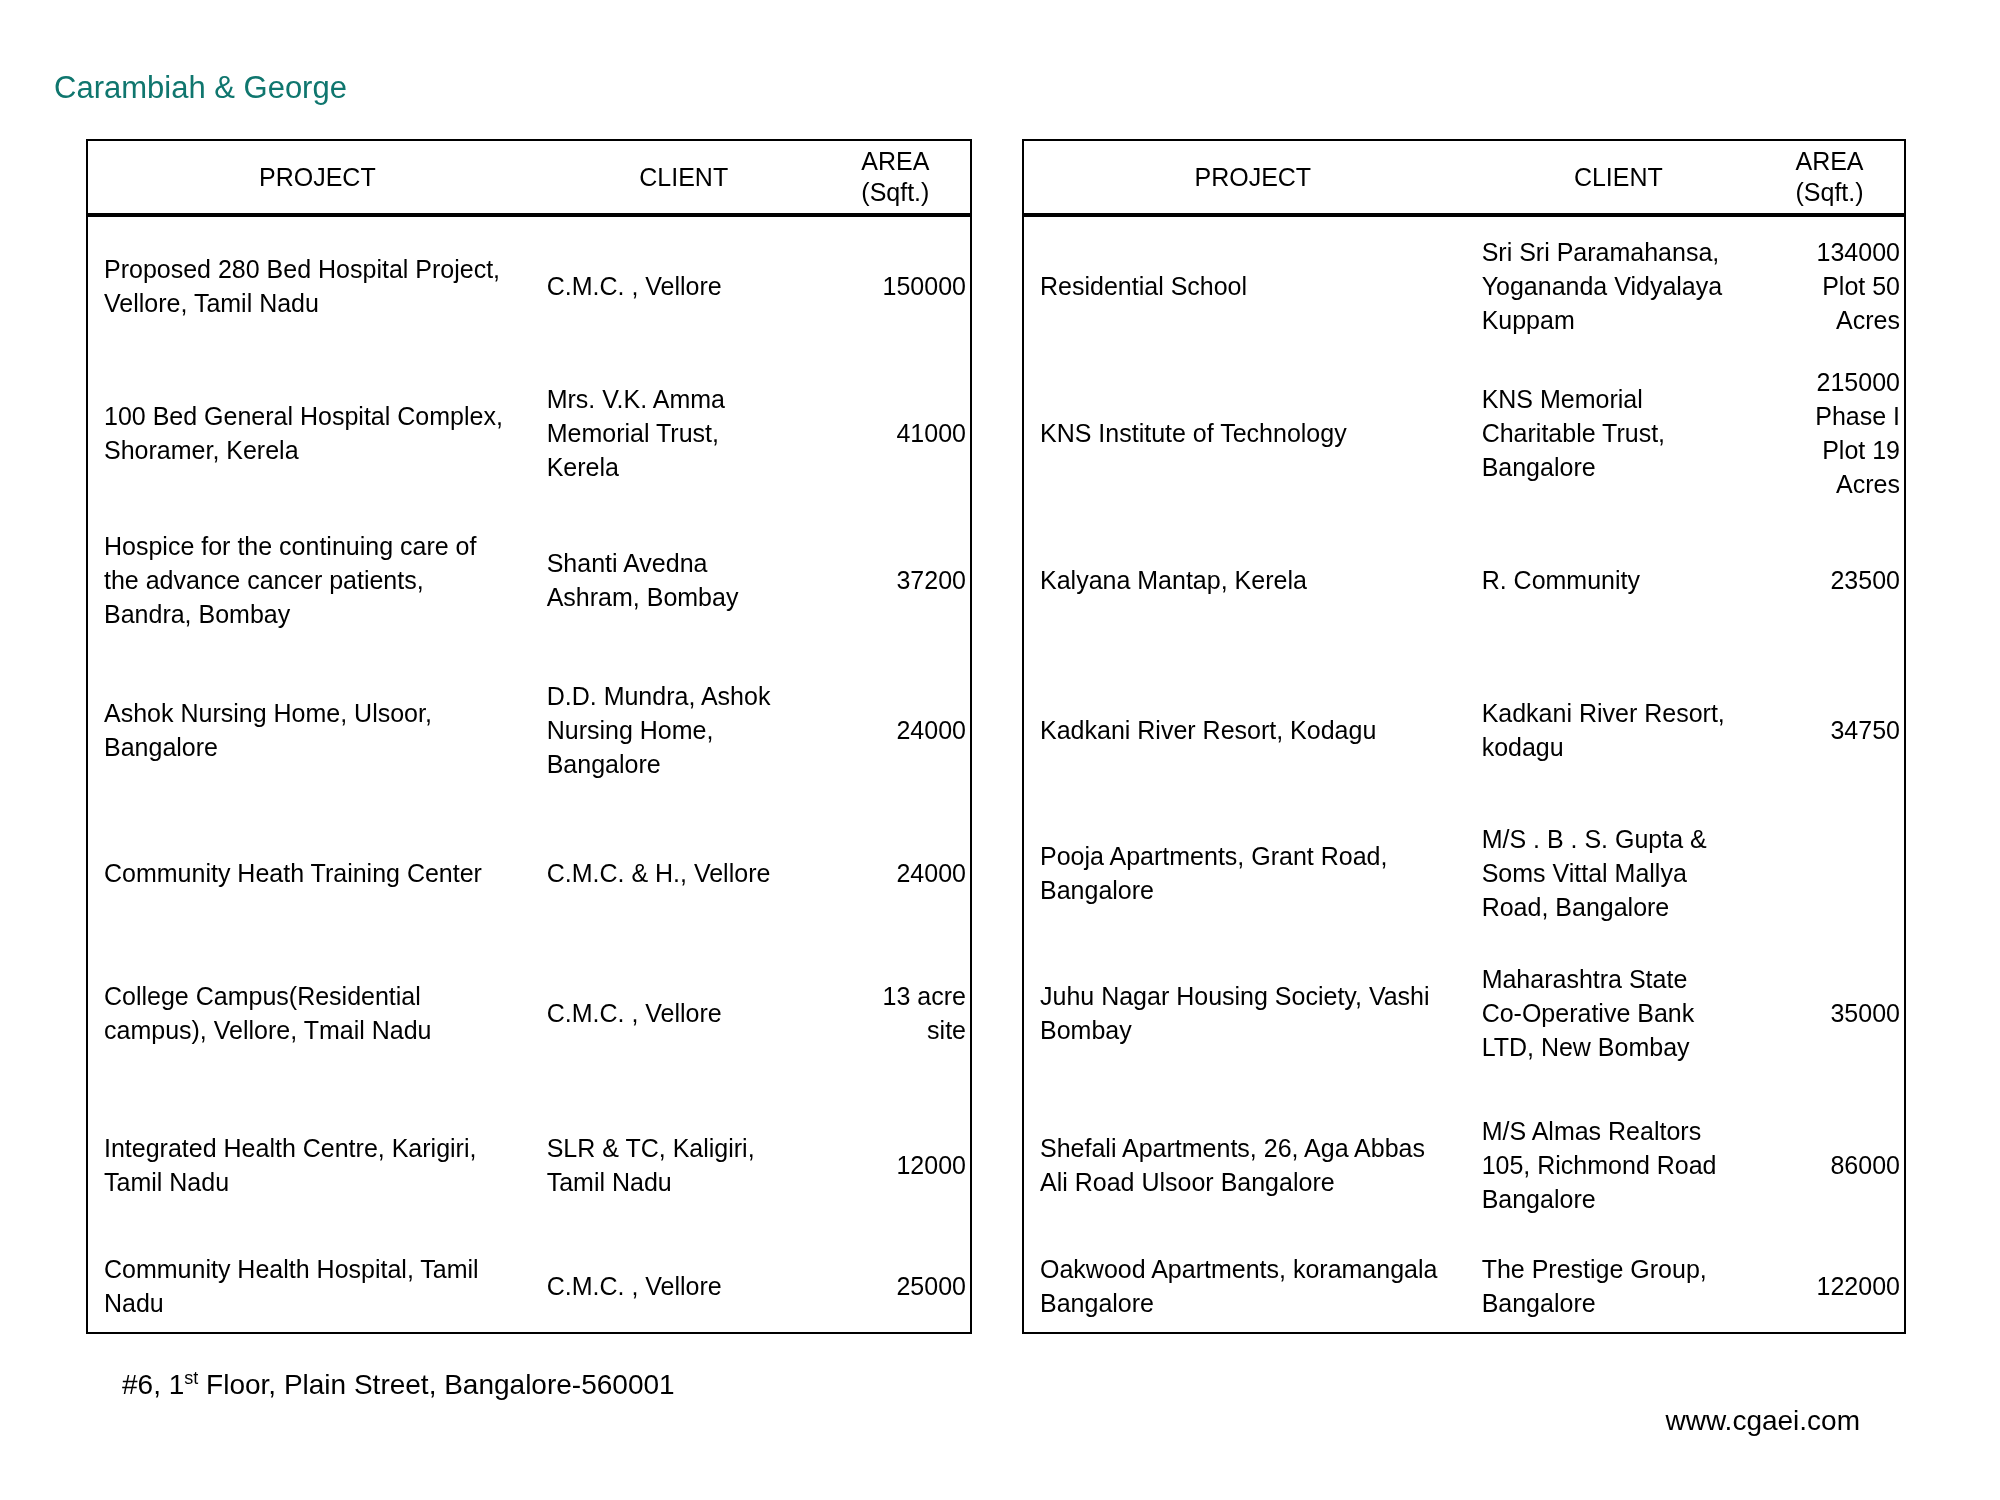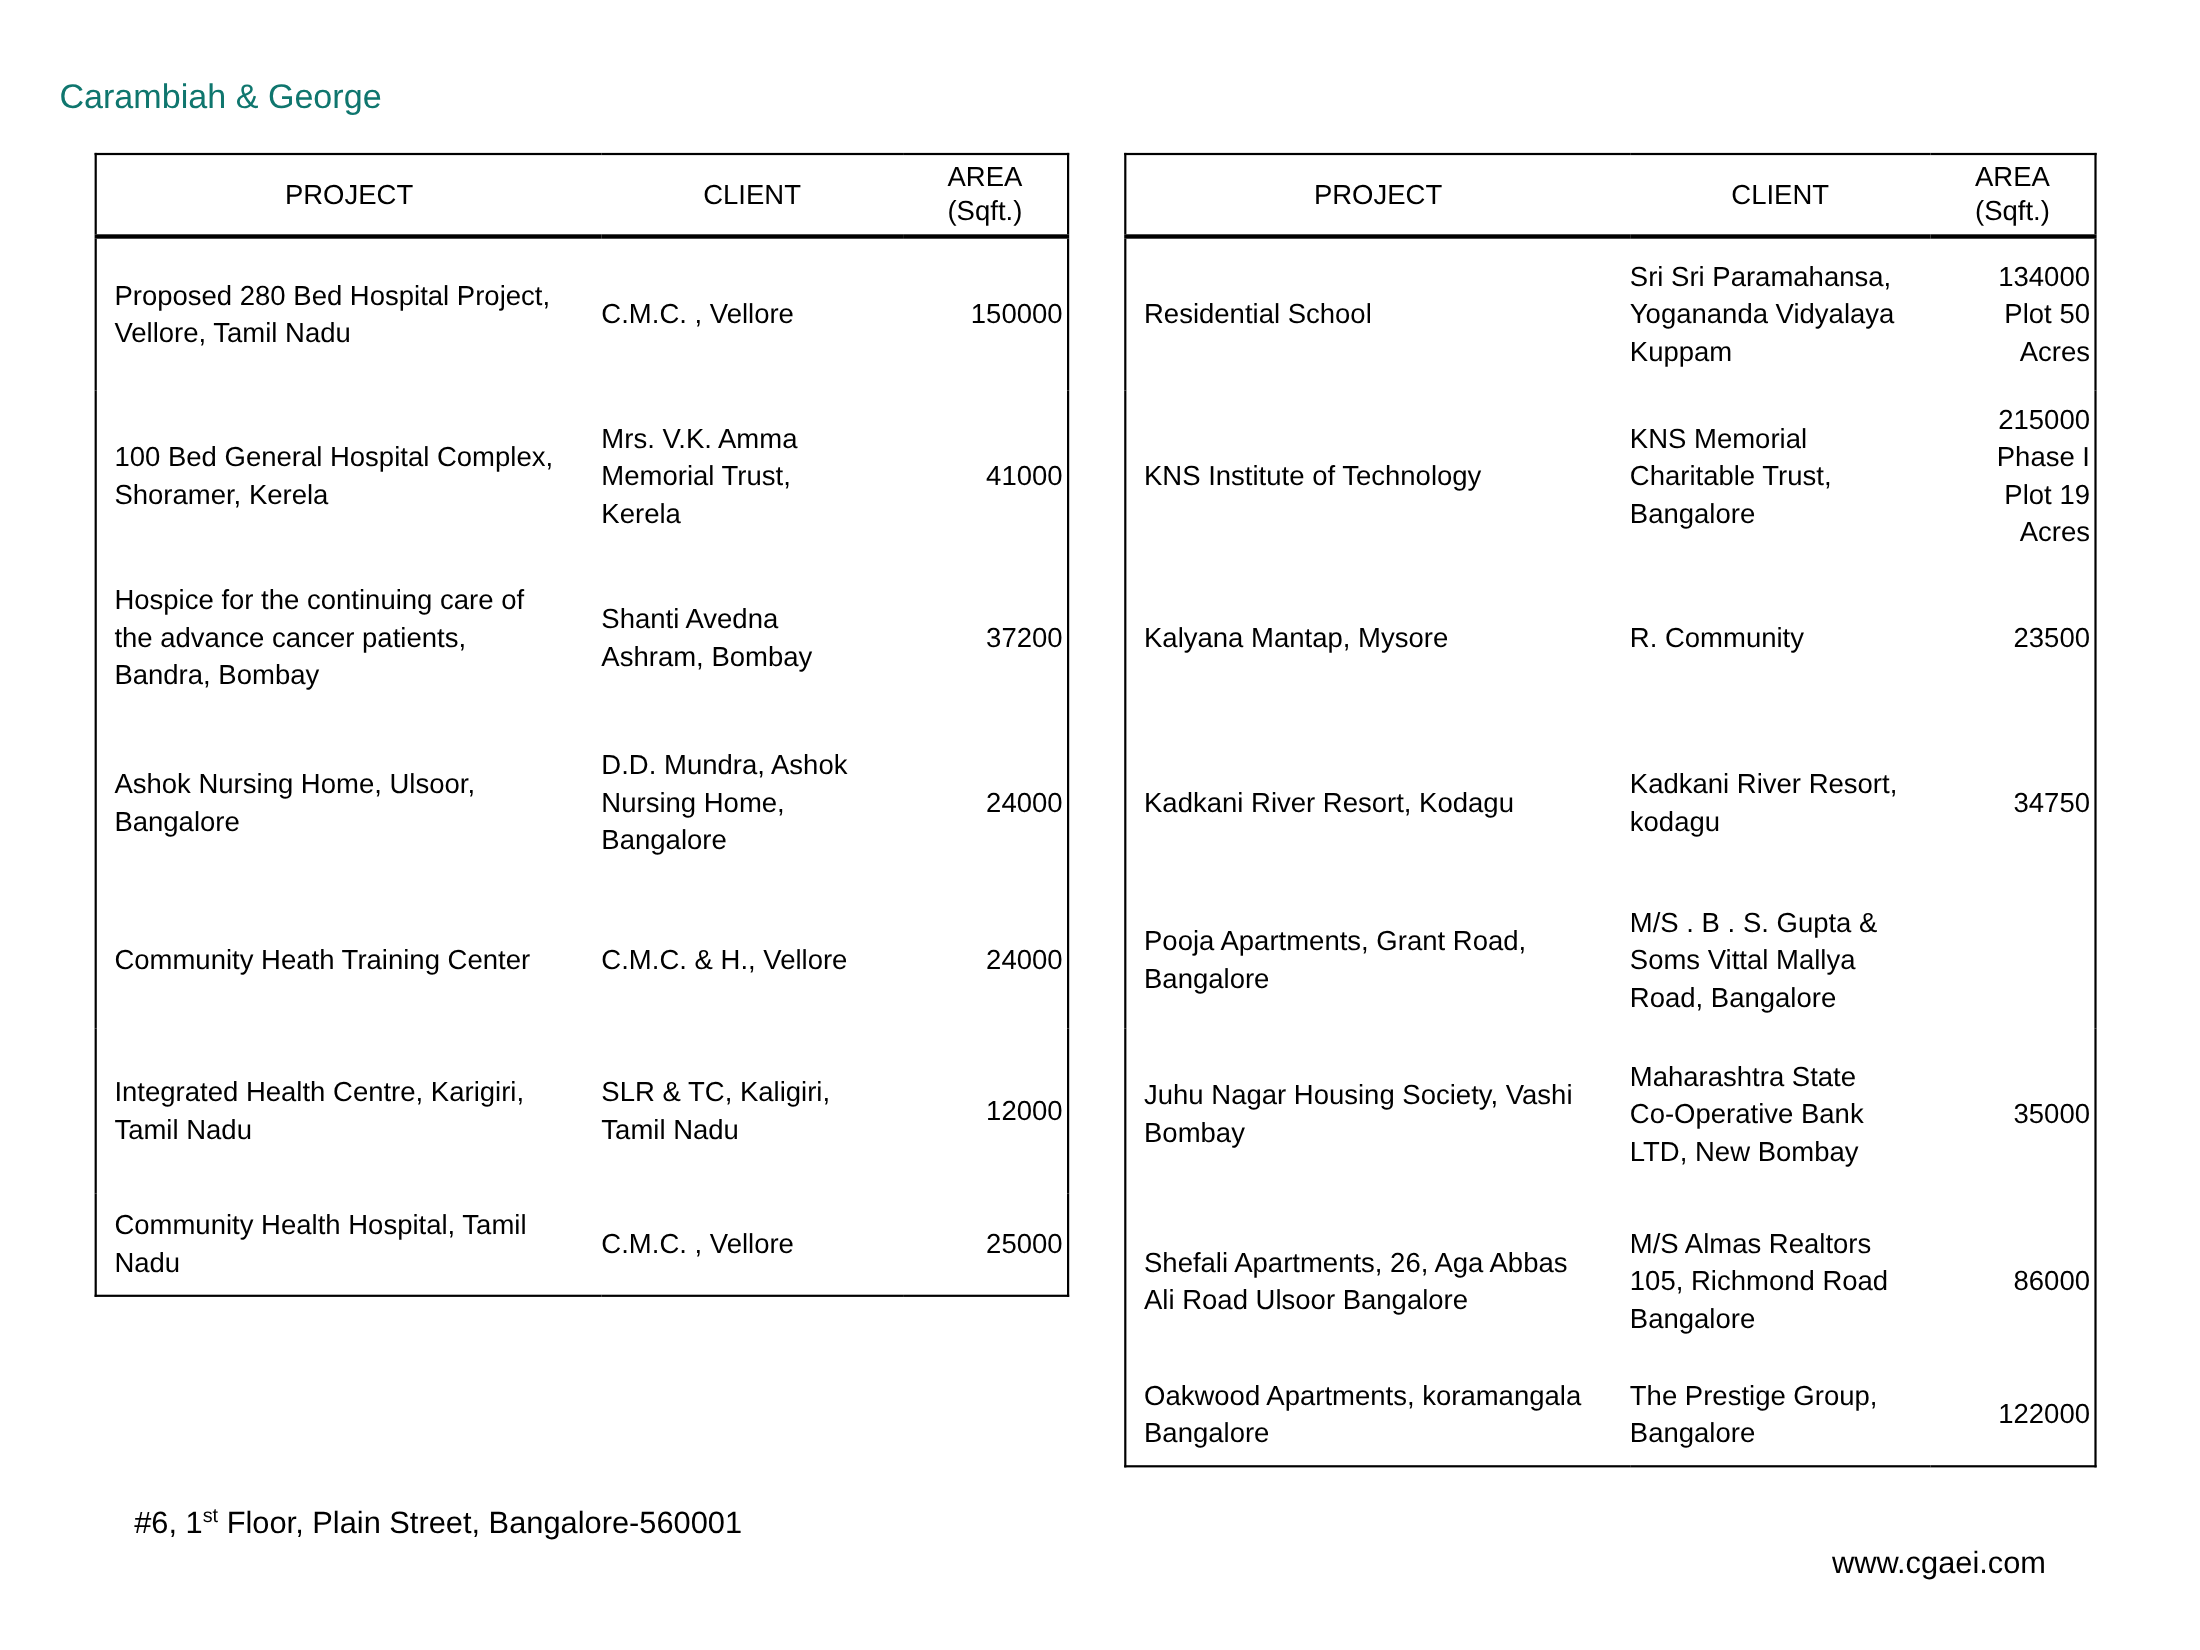--- a/index.html
+++ b/index.html
@@ -111,20 +111,27 @@
       <td class="client">D.D. Mundra, Ashok
 Nursing Home,
 Bangalore</td>
       <td class="area">24000</td>
     </tr>
     <tr class="r5">
       <td class="project">Community Heath Training Center</td>
       <td class="client">C.M.C. &amp; H., Vellore</td>
       <td class="area">24000</td>
     </tr>
+    <tr class="r6">
+      <td class="project">College Campus(Residential
+campus), Vellore, Tmail Nadu</td>
+      <td class="client">C.M.C. , Vellore</td>
+      <td class="area">13 acre
+site</td>
+    </tr>
     <tr class="r7">
       <td class="project">Integrated Health Centre, Karigiri,
 Tamil Nadu</td>
       <td class="client">SLR &amp; TC, Kaligiri,
 Tamil Nadu</td>
       <td class="area">12000</td>
     </tr>
     <tr class="r8">
       <td class="project">Community Health Hospital, Tamil
 Nadu</td>
@@ -162,21 +169,21 @@
       <td class="project">KNS Institute of Technology</td>
       <td class="client">KNS Memorial
 Charitable Trust,
 Bangalore</td>
       <td class="area">215000
 Phase I
 Plot 19
 Acres</td>
     </tr>
     <tr class="r3">
-      <td class="project">Kalyana Mantap, Mysore</td>
+      <td class="project">Kalyana Mantap, Kerela</td>
       <td class="client">R. Community</td>
       <td class="area">23500</td>
     </tr>
     <tr class="r4">
       <td class="project">Kadkani River Resort, Kodagu</td>
       <td class="client">Kadkani River Resort,
 kodagu</td>
       <td class="area">34750</td>
     </tr>
     <tr class="r5">

